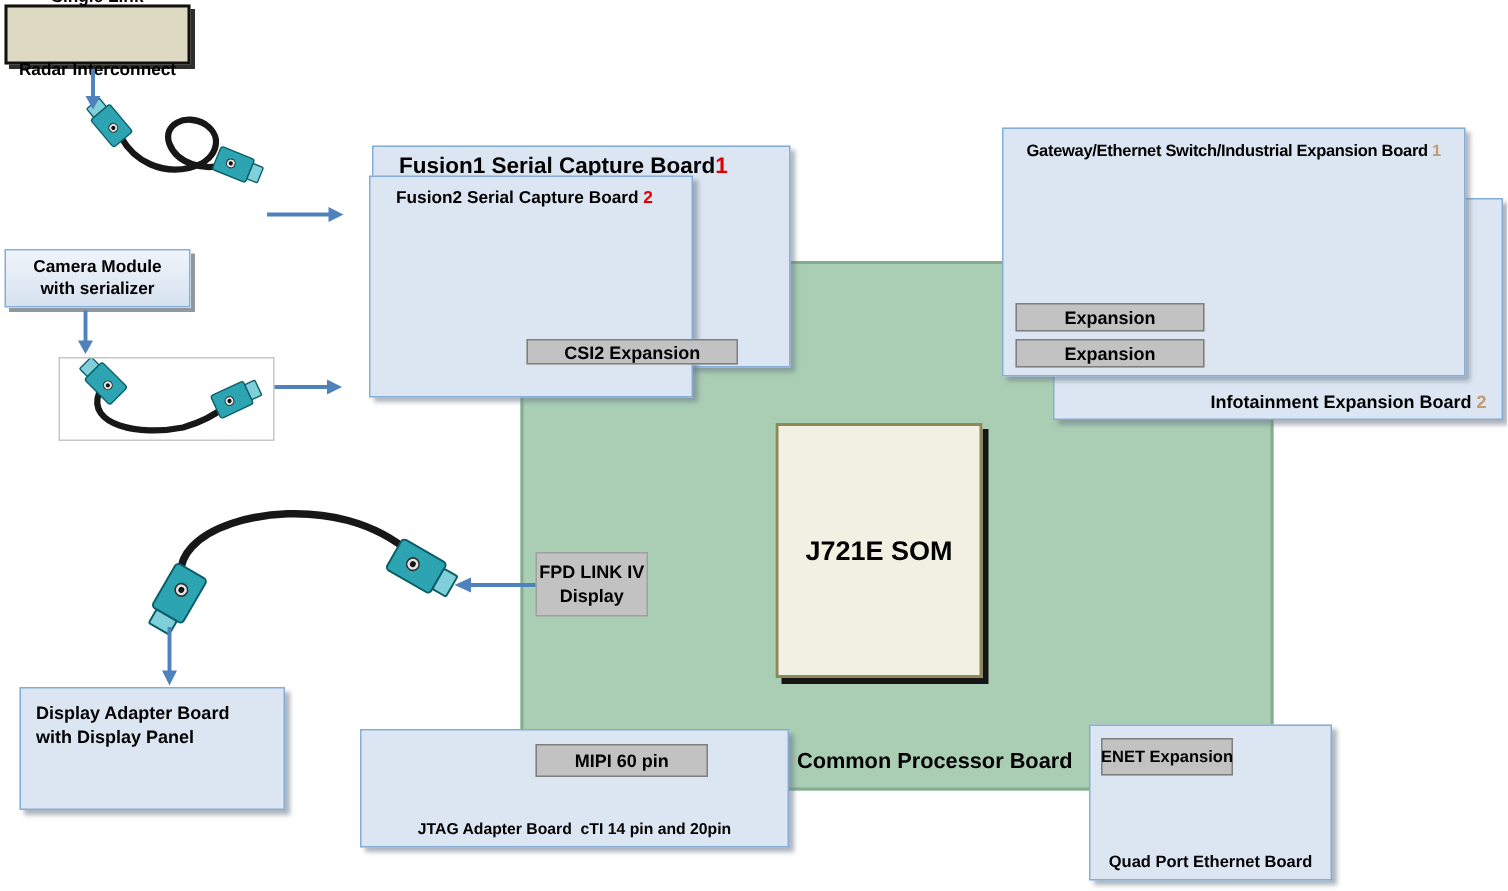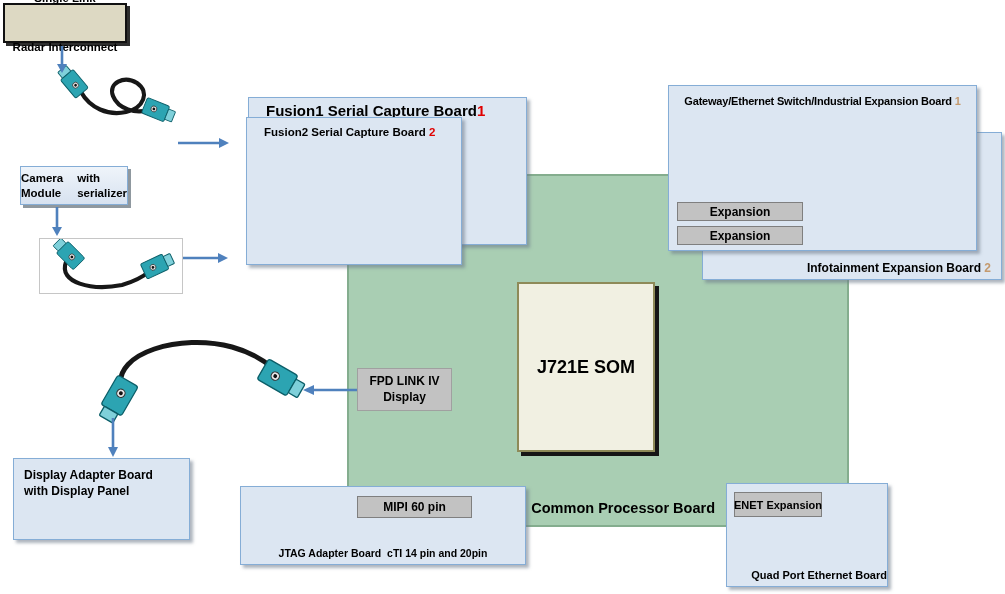--- a/index.html
+++ b/index.html
@@ -16,24 +16,24 @@
   .board{position:absolute;background:var(--board-blue);border:1.5px solid var(--board-border);
          box-shadow:3px 3px 3px rgba(108,120,136,.55);box-sizing:border-box;}
   
   .gbtn{position:absolute;background:var(--button-gray);border:1px solid var(--button-border);
         display:flex;align-items:center;justify-content:center;box-sizing:border-box;
         font-size:12px;white-space:nowrap;}
 
   .box-radar{position:absolute;left:3px;top:3px;width:124px;height:40px;background:var(--beige);
              border:2px solid #111;box-shadow:3px 3px 0 #2e2e2e;display:flex;flex-direction:column;
              align-items:center;justify-content:center;font-size:11.5px;line-height:1.3;box-sizing:border-box;gap:34px;}
-  .box-camera{position:absolute;left:3px;top:166px;width:108px;height:39px;
+  .box-camera{position:absolute;left:3px;top:166px;width:124px;height:39px;
               background:linear-gradient(#eff4fa,#d7e2f0);border:1.5px solid var(--board-border);
-              box-shadow:3px 3px 0 #8f989f;display:flex;flex-direction:row;align-items:center;
-              justify-content:center;font-size:11.5px;line-height:1.3;box-sizing:border-box;z-index:2;margin-left:17px;}
+              box-shadow:3px 3px 0 #8f989f;display:flex;flex-direction:column;align-items:center;
+              justify-content:center;font-size:11.5px;line-height:1.3;box-sizing:border-box;z-index:2;}
 
   .fusion1{left:248px;top:97px;width:279px;height:148px;z-index:3;}
   .fusion1 .ftitle{margin:4px 0 0 17px;font-size:15px;}
   .fusion2{left:230px;top:117px;width:216px;height:148px;z-index:4;margin-left:16px;}
   .fusion2 .ftitle{margin:8px 0 0 17px;font-size:11.5px;}
   .num-red{color:var(--red-number);}
   .num-tan{color:var(--tan-number);}
   .csi2{left:351px;top:226px;width:141px;height:17px;z-index:5;}
 
   .green-board{position:absolute;left:347px;top:174px;width:502px;height:353px;
@@ -45,29 +45,29 @@
   .cpb-label{position:absolute;left:505px;top:500px;width:210px;text-align:right;font-size:14.5px;
              z-index:2;white-space:nowrap;}
 
   .gateway{left:668px;top:85px;width:309px;height:166px;z-index:3;}
   .gateway .gtitle{margin-top:9px;text-align:center;font-size:11px;letter-spacing:-0.2px;white-space:nowrap;}
   .gw-btn1{left:677px;top:202px;width:126px;height:19px;z-index:4;}
   .gw-btn2{left:677px;top:226px;width:126px;height:19px;z-index:4;}
   .infotainment{left:702px;top:132px;width:300px;height:148px;z-index:2;}
   .infotainment .ilabel{position:absolute;right:10px;bottom:4px;font-size:12px;white-space:nowrap;margin-top:40px;}
 
-  .fpd{left:357px;top:368px;width:95px;height:43px;z-index:2;flex-direction:column;line-height:1.3;
+  .fpd{left:357px;top:368px;width:75px;height:43px;z-index:2;flex-direction:column;line-height:1.3;
        border-color:#a0a0a0;}
   .display-adapter{left:13px;top:458px;width:177px;height:82px;z-index:2;padding:8px 0 0 10px;
                    font-size:12px;line-height:1.35;}
   .jtag{left:240px;top:486px;width:286px;height:79px;z-index:2;}
   .jtag .jlabel{position:absolute;bottom:5px;width:100%;text-align:center;font-size:10.5px;white-space:pre;}
   .mipi{left:357px;top:496px;width:115px;height:22px;z-index:3;}
   .quad{left:726px;top:483px;width:162px;height:104px;z-index:2;}
-  .quad .qlabel{position:absolute;bottom:5px;width:100%;text-align:right;font-size:11px;white-space:nowrap;}
+  .quad .qlabel{position:absolute;bottom:5px;width:100%;text-align:center;font-size:11px;white-space:nowrap;}
   .enet{left:734px;top:492px;width:88px;height:25px;z-index:3;font-size:11px;}
 
   .cable-img{position:absolute;z-index:2;}
   .camera-cable-frame{position:absolute;left:39px;top:238px;width:144px;height:56px;background:#fff;
                       border:1px solid #c6c6c6;box-sizing:border-box;z-index:2;}
   .arrow{position:absolute;z-index:6;}
   .arrow line{stroke:var(--arrow-blue);stroke-width:2.6;}
   .arrow polygon{fill:var(--arrow-blue);}
   .cable-path{stroke:#171717;fill:none;stroke-linecap:round;}
   .conn-body{fill:var(--connector-teal);stroke:#0b5e68;stroke-width:1;}
@@ -91,20 +91,21 @@
   </div>
   <div class="gbtn gw-btn1">Expansion</div>
   <div class="gbtn gw-btn2">Expansion</div>
 
   <div class="board fusion1">
     <div class="ftitle"><span>Fusion1 Serial Capture Board</span><span class="num-red">1</span></div>
   </div>
   <div class="board fusion2">
     <div class="ftitle"><span>Fusion2 Serial Capture Board </span><span class="num-red">2</span></div>
   </div>
+  <div class="gbtn csi2">CSI2 Expansion</div>
 
   <div class="som">J721E SOM</div>
   <div class="cpb-label">Common Processor Board</div>
 
   <div class="box-radar">
     <span>Single Link</span>
     <span>Radar Interconnect</span>
   </div>
 
   <div class="box-camera">

